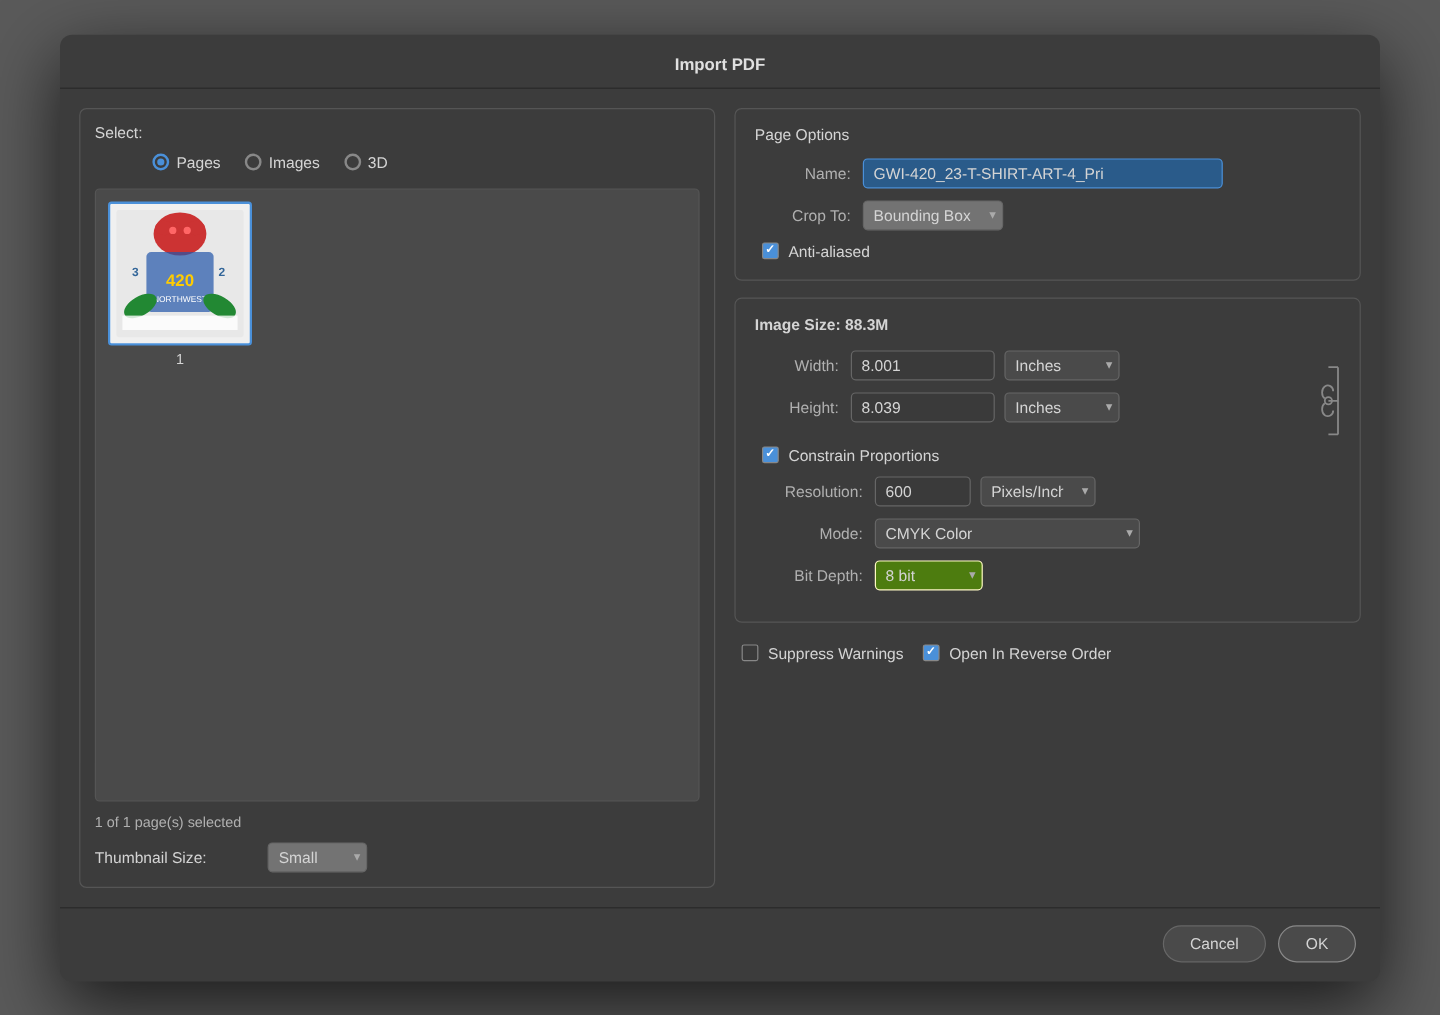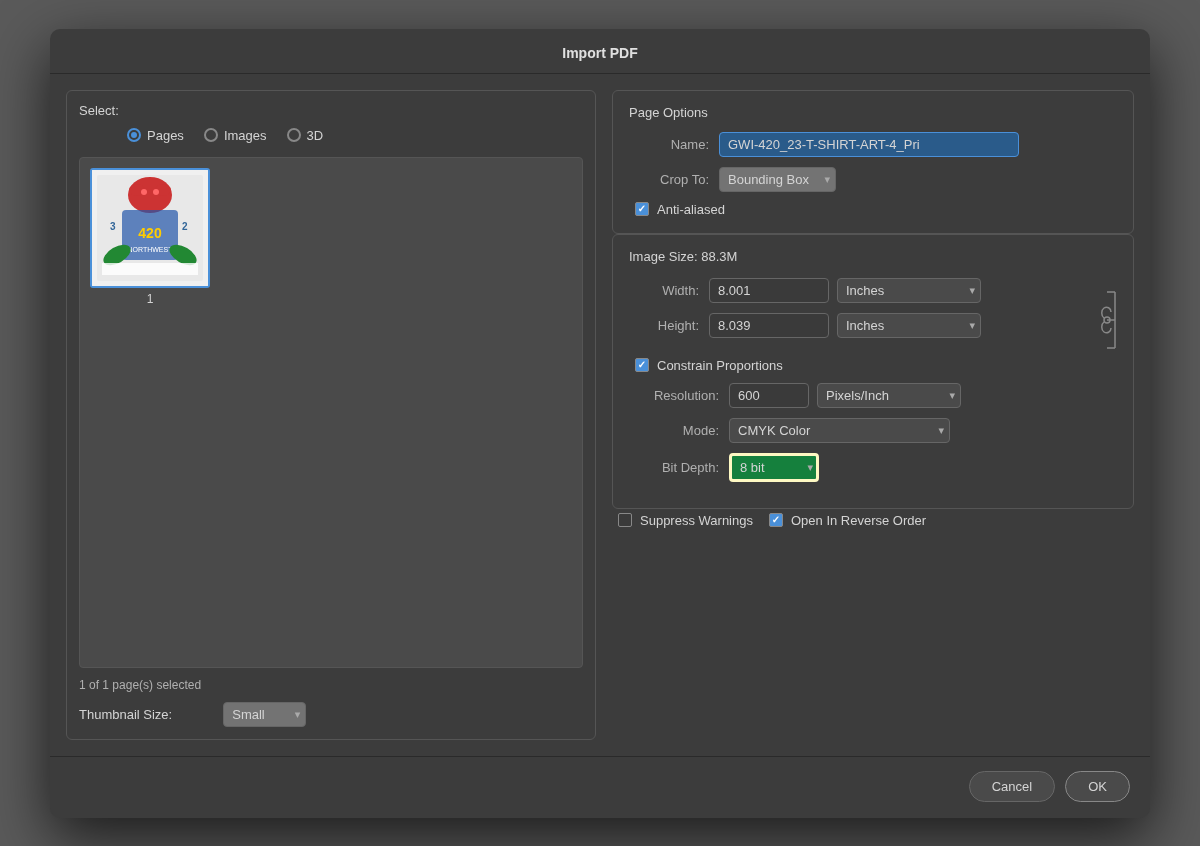--- a/index.html
+++ b/index.html
@@ -189,20 +189,21 @@
       pointer-events: none;
       color: #aaa;
       font-size: 11px;
     }
 
     
     .right-panel {
       flex: 1;
       display: flex;
       flex-direction: column;
+      gap: 14px;
     }
 
     .page-options-box {
       background: #3c3c3c;
       border: 1px solid #555;
       border-radius: 6px;
       padding: 14px 16px 16px;
     }
 
     .section-title {
@@ -310,21 +311,21 @@
     .image-size-box {
       background: #3c3c3c;
       border: 1px solid #555;
       border-radius: 6px;
       padding: 14px 16px 16px;
     }
 
     .image-size-title {
       font-size: 13px;
       color: #d4d4d4;
-      font-weight: 400;
+      font-weight: 700;
       margin-bottom: 14px;
     }
 
     .dimension-row {
       display: flex;
       align-items: center;
       margin-bottom: 10px;
     }
 
     .dim-label {
@@ -365,21 +366,21 @@
     .unit-select {
       background: #4a4a4a;
       color: #d4d4d4;
       border: 1px solid #666;
       border-radius: 4px;
       padding: 4px 26px 4px 8px;
       font-size: 13px;
       appearance: none;
       -webkit-appearance: none;
       cursor: pointer;
-      width: 144px;
+      width: 96px;
     }
 
     .res-row {
       display: flex;
       align-items: center;
       margin-bottom: 10px;
     }
 
     .res-label {
       color: #b0b0b0;
@@ -452,23 +453,23 @@
       position: absolute;
       right: 6px;
       top: 50%;
       transform: translateY(-50%);
       pointer-events: none;
       color: #aaa;
       font-size: 11px;
     }
 
     .bit-select {
-      background: #15803d;
-      color: #d4d4d4;
-      border: 3px solid #fef9c3;
+      background: #4d7c0f;
+      color: #d4d4d4;
+      border: 1px solid #fef9c3;
       border-radius: 4px;
       padding: 4px 26px 4px 8px;
       font-size: 13px;
       appearance: none;
       -webkit-appearance: none;
       cursor: pointer;
       width: 90px;
     }
 
     

